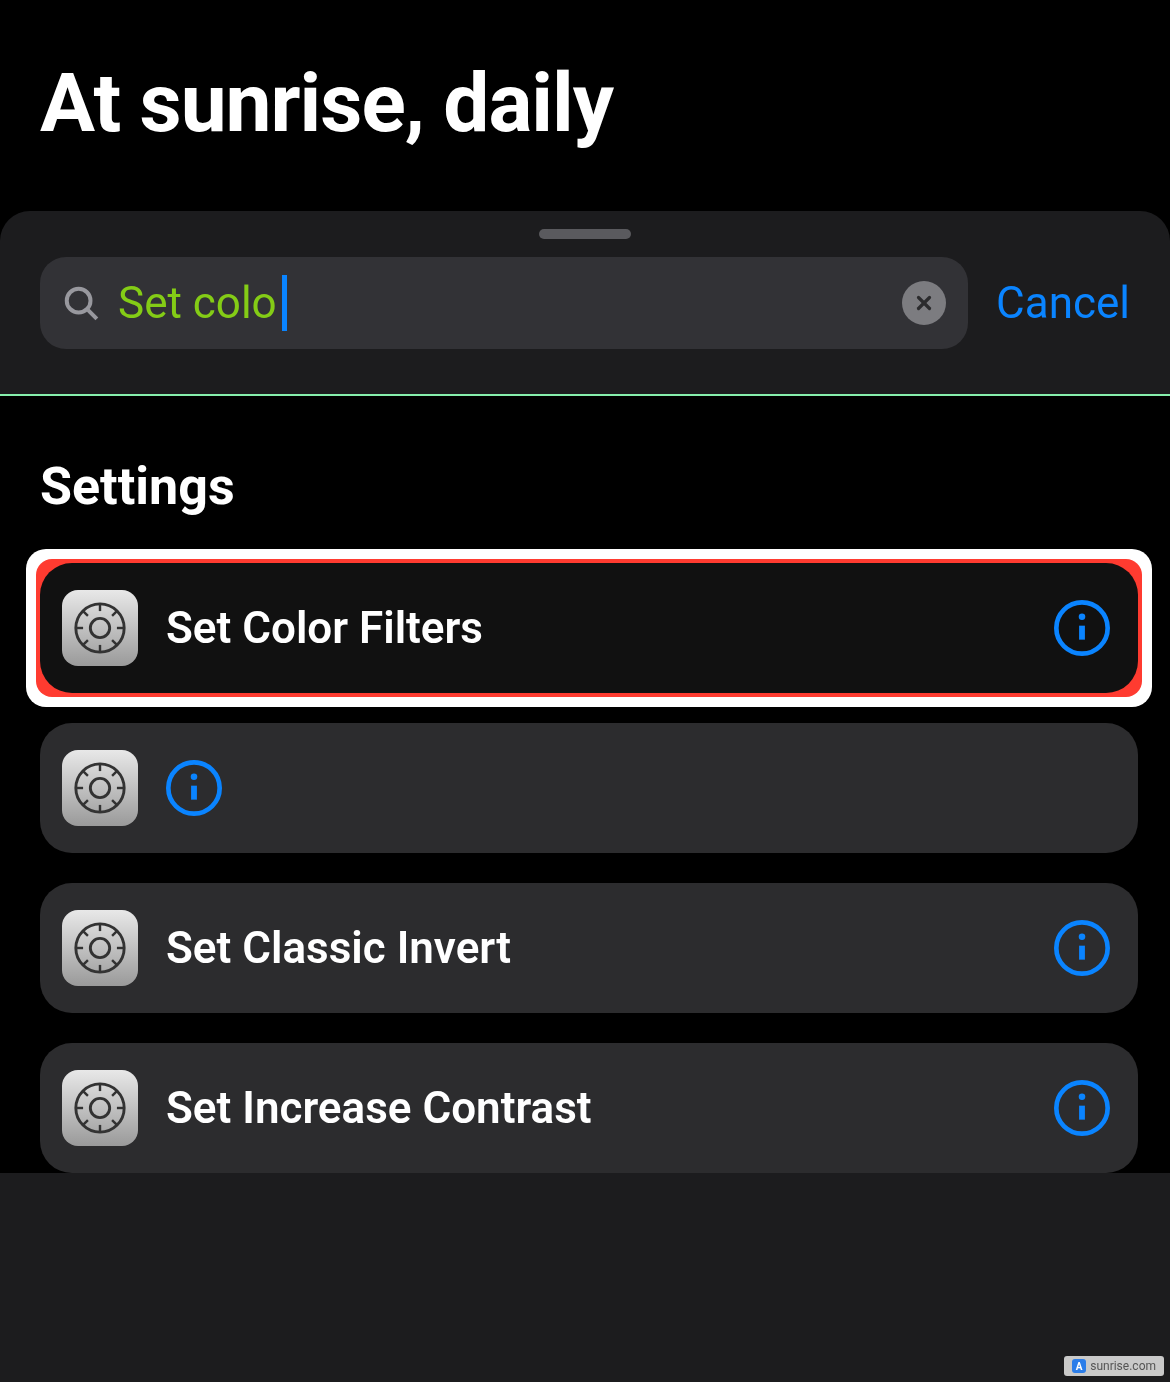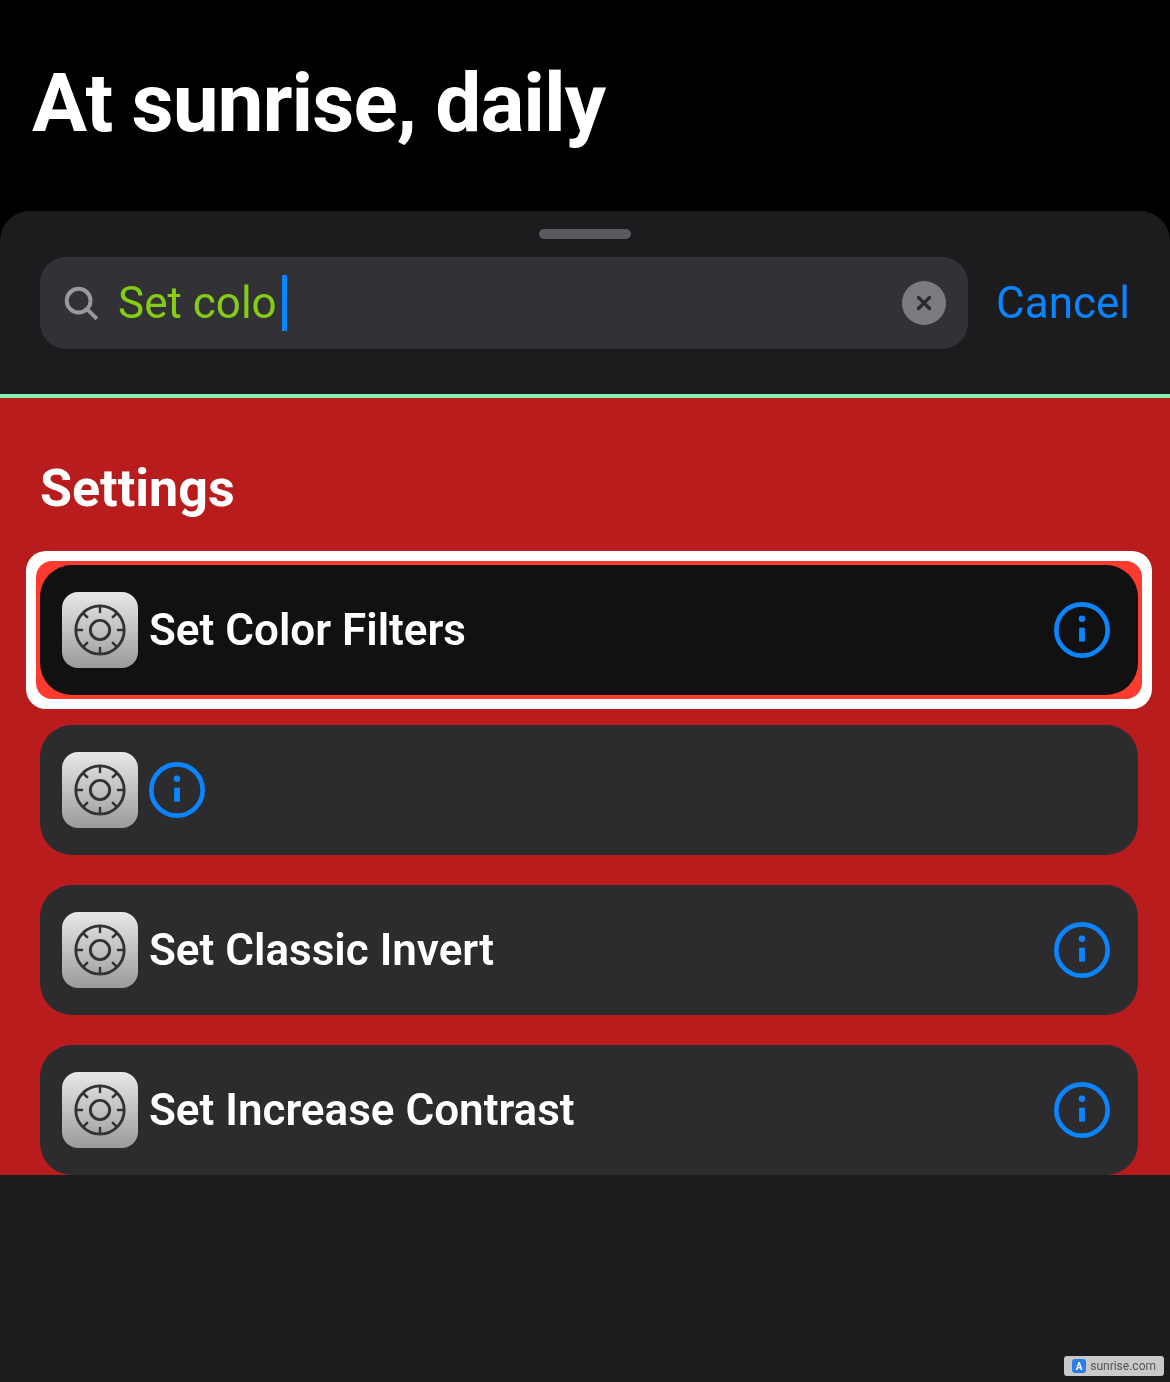--- a/index.html
+++ b/index.html
@@ -9,21 +9,21 @@
       font-family: -apple-system, BlinkMacSystemFont, "Segoe UI", Roboto, Helvetica, Arial, sans-serif;
     }
     body {
       width: 1170px;
       height: 1382px;
       background: #000;
       color: #fff;
       overflow: hidden;
     }
     .header {
-      padding: 55px 40px 60px 32px;
+      padding: 55px 40px 60px 40px;
       border-radius: 12px;
     }
     .page-title {
       font-size: 82px;
       font-weight: 700;
       letter-spacing: -1px;
     }
     .sheet {
       background: #1c1c1e;
       border-radius: 30px 30px 0 0;
@@ -93,38 +93,38 @@
     .clear-btn svg {
       width: 22px;
       height: 22px;
     }
     .cancel-btn {
       color: #0a84ff;
       font-size: 44px;
       font-weight: 400;
     }
     .results {
-      background: #b91c1c;
-      border-top: 4px solid #86efac;
+      background: #000000;
+      border-top: 2px solid #86efac;
       padding: 60px 32px 0 40px;
     }
     .section-header {
       font-size: 52px;
       font-weight: 700;
       margin-bottom: 46px;
     }
     .action-item {
       background: #2c2c2e;
       border-radius: 32px;
       height: 130px;
       display: flex;
       align-items: center;
       padding: 0 28px 0 22px;
       margin-bottom: 30px;
-      gap: 11px;
+      gap: 28px;
     }
     .highlight-wrap {
       position: relative;
       margin-bottom: 30px;
     }
     .highlight-outer {
       position: absolute;
       inset: -14px;
       background: #fff;
       border-radius: 20px;

